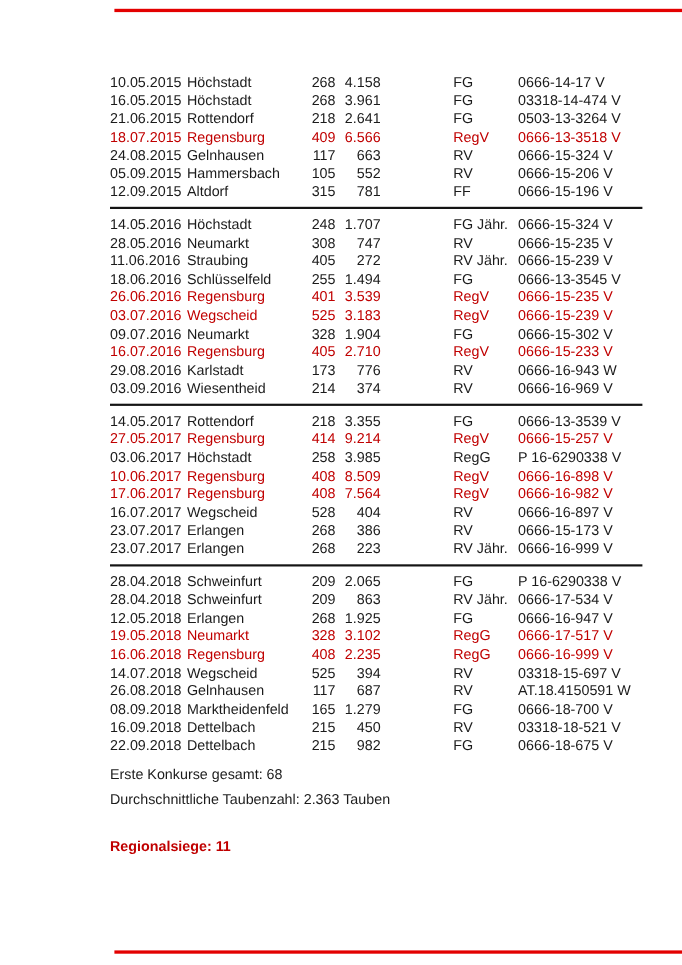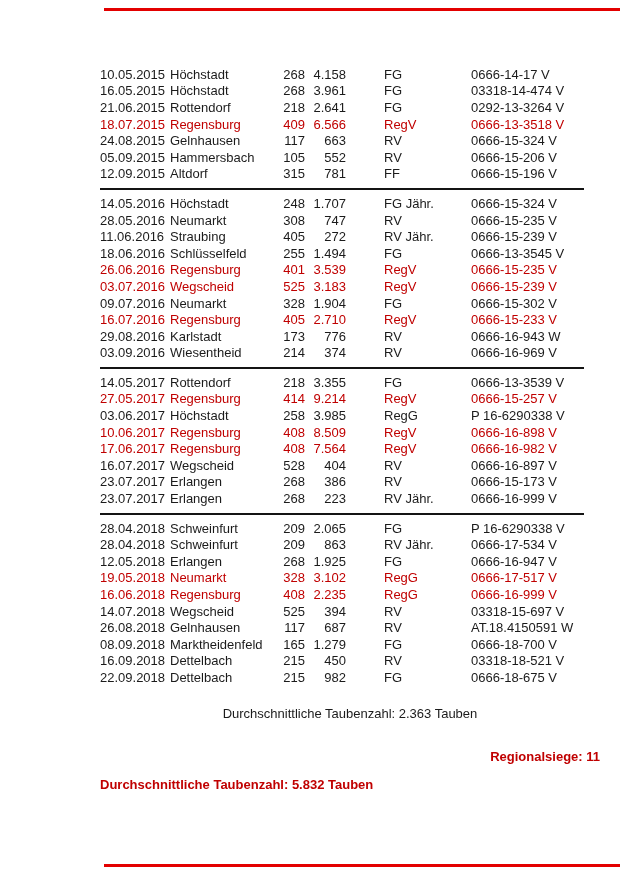--- a/index.html
+++ b/index.html
@@ -33,34 +33,34 @@
     padding-top:5px;
   }
   .row {
     display:grid;
     grid-template-columns:70px 93px 42px 41px 125px 1fr;
     height:16.6px;
     align-items:center;
     white-space:nowrap;
   }
   .c-distance, .c-pigeons { text-align:right; }
-  .c-league { padding-left:38px; }
+  .c-league { padding-left:66px; }
   .row.hl {
     color:var(--highlight-red, #c00000);
     font-weight:400;
   }
 
   .summary {
     position:absolute;
     top:697px; left:72px;
     width:500px;
   }
   .summary p { margin:0; line-height:13px; }
-  .summary p.s2 { margin-top:10px;text-align:center; }
-  .summary p.s3 { margin-top:30px;text-align:right; }
+  .summary p.s2 { margin-top:10px; }
+  .summary p.s3 { margin-top:30px; }
   .summary p.s4 { margin-top:15px; }
   .summary p.red {
     color:var(--highlight-red, #c00000);
     font-weight:700;
   }
 </style>
 </head>
 <body>
 
 <div class="page">
@@ -83,21 +83,21 @@
           <span class="c-pigeons">3.961</span>
           <span class="c-league">FG</span>
           <span class="c-ring">03318-14-474 V</span>
         </div>
         <div class="row">
           <span class="c-date">21.06.2015</span>
           <span class="c-place">Rottendorf</span>
           <span class="c-distance">218</span>
           <span class="c-pigeons">2.641</span>
           <span class="c-league">FG</span>
-          <span class="c-ring">0292-13-3264 V</span>
+          <span class="c-ring">0503-13-3264 V</span>
         </div>
         <div class="row hl">
           <span class="c-date">18.07.2015</span>
           <span class="c-place">Regensburg</span>
           <span class="c-distance">409</span>
           <span class="c-pigeons">6.566</span>
           <span class="c-league">RegV</span>
           <span class="c-ring">0666-13-3518 V</span>
         </div>
         <div class="row">
@@ -351,19 +351,19 @@
           <span class="c-place">Dettelbach</span>
           <span class="c-distance">215</span>
           <span class="c-pigeons">982</span>
           <span class="c-league">FG</span>
           <span class="c-ring">0666-18-675 V</span>
         </div>
       </div>
     </div>
 
   <div class="summary">
+    <p class="s1">Erste Konkurse gesamt: 68</p>
     <p class="s2">Durchschnittliche Taubenzahl: 2.363 Tauben</p>
     <p class="s3 red">Regionalsiege: 11</p>
-    <p class="s4 red">Durchschnittliche Taubenzahl: 5.832 Tauben</p>
   </div>
 
   <div class="red-rule bottom"></div>
 </div>
 
 </body></html>

